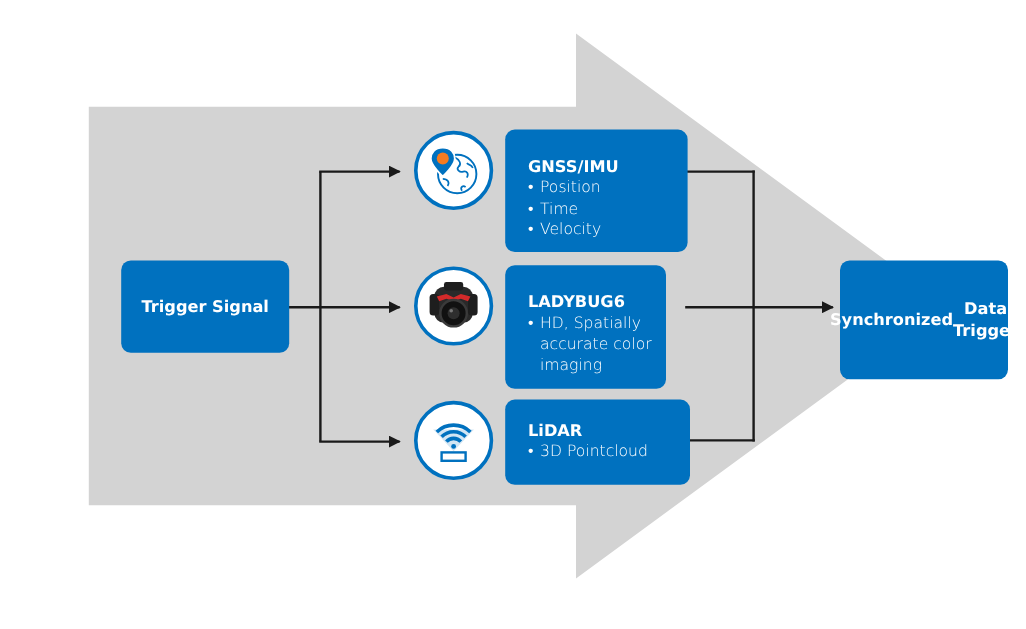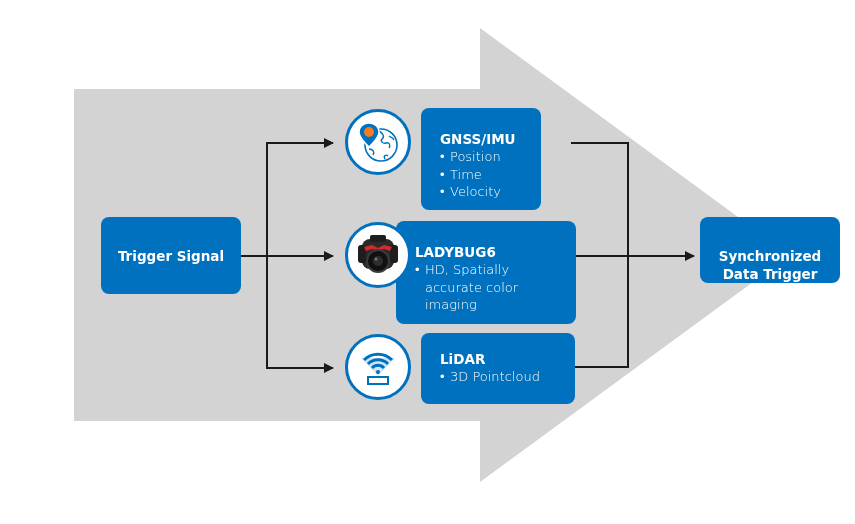--- a/index.html
+++ b/index.html
@@ -46,38 +46,38 @@
   <line x1="571" y1="256" x2="628" y2="256" stroke="#1a1a1a" stroke-width="2"></line>
   <line x1="571" y1="367" x2="629" y2="367" stroke="#1a1a1a" stroke-width="2"></line>
   <line x1="628" y1="142" x2="628" y2="368" stroke="#1a1a1a" stroke-width="2"></line>
   <line x1="628" y1="256" x2="694" y2="256" stroke="#1a1a1a" stroke-width="2" marker-end="url(#arrowhead)"></line>
 </svg>
 
 <div class="box center" style="left:101px; top:217px; width:140px; height:77px;align-items:center;">
   <span class="box-title">Trigger Signal</span>
 </div>
 
-<div class="box sensor-box" style="left:421px; top:108px; width:120px; height:102px;">
+<div class="box sensor-box" style="left:421px; top:108px; width:152px; height:102px;">
   <div class="box-title">GNSS/IMU</div>
   <ul class="box-bullets">
     <li>Position</li>
     <li>Time</li>
     <li>Velocity</li>
   </ul>
 </div>
 <div class="icon-circle" style="left:345px; top:109px;">
   <svg width="46" height="46" viewBox="0 0 46 46">
     <circle cx="26" cy="26" r="16" fill="none" stroke="#0071bf" stroke-width="1.6"></circle>
     <path d="M24,12 C28,14 30,18 27,20 C25,22 28,25 31,24 C34,23 36,26 34,29 M14,30 C18,30 20,33 18,36 M30,40 C28,37 31,35 33,37 M34,17 C36,19 38,18 39,21" fill="none" stroke="#0071bf" stroke-width="1.4"></path>
     <path d="M14,4 C7,4 4,9 4,13 C4,19 14,28 14,28 C14,28 24,19 24,13 C24,9 21,4 14,4 z" fill="#0071bf" stroke="#ffffff" stroke-width="1.5"></path>
     <circle cx="14" cy="13" r="5" fill="#f47b20"></circle>
   </svg>
 </div>
 
-<div class="box sensor-box" style="left:396px; top:221px; width:180px; height:103px;">
+<div class="box sensor-box" style="left:421px; top:221px; width:134px; height:103px;">
   <div class="box-title">LADYBUG6</div>
   <ul class="box-bullets">
     <li style="width:120px;">HD, Spatially accurate color imaging</li>
   </ul>
 </div>
 <div class="icon-circle" style="left:345px; top:222px;">
   <svg width="52" height="52" viewBox="0 0 52 52">
     <rect x="10" y="10" width="32" height="30" rx="8" fill="#2a2a2a"></rect>
     <rect x="6" y="16" width="8" height="18" rx="3" fill="#1e1e1e"></rect>
     <rect x="38" y="16" width="8" height="18" rx="3" fill="#1e1e1e"></rect>
@@ -99,16 +99,16 @@
   <svg width="46" height="46" viewBox="0 0 46 46">
     <path d="M6,14 L23,32 L40,14 z" fill="#0071bf" opacity="0.18"></path>
     <path d="M9,16 A20,20 0 0 1 37,16" fill="none" stroke="#0071bf" stroke-width="3"></path>
     <path d="M13,20 A14,14 0 0 1 33,20" fill="none" stroke="#0071bf" stroke-width="3"></path>
     <path d="M17,24 A8,8 0 0 1 29,24" fill="none" stroke="#0071bf" stroke-width="3"></path>
     <circle cx="23" cy="28" r="2" fill="#0071bf"></circle>
     <rect x="13" y="33" width="20" height="7" fill="#ffffff" stroke="#0071bf" stroke-width="2"></rect>
   </svg>
 </div>
 
-<div class="box center" style="left:700px; top:217px; width:140px; height:66px; flex-direction:column;justify-content:flex-end;">
+<div class="box center" style="left:700px; top:217px; width:140px; height:99px; flex-direction:row;">
   <span class="box-title">Synchronized</span>
   <span class="box-title">Data Trigger</span>
 </div>
 
 </body></html>

